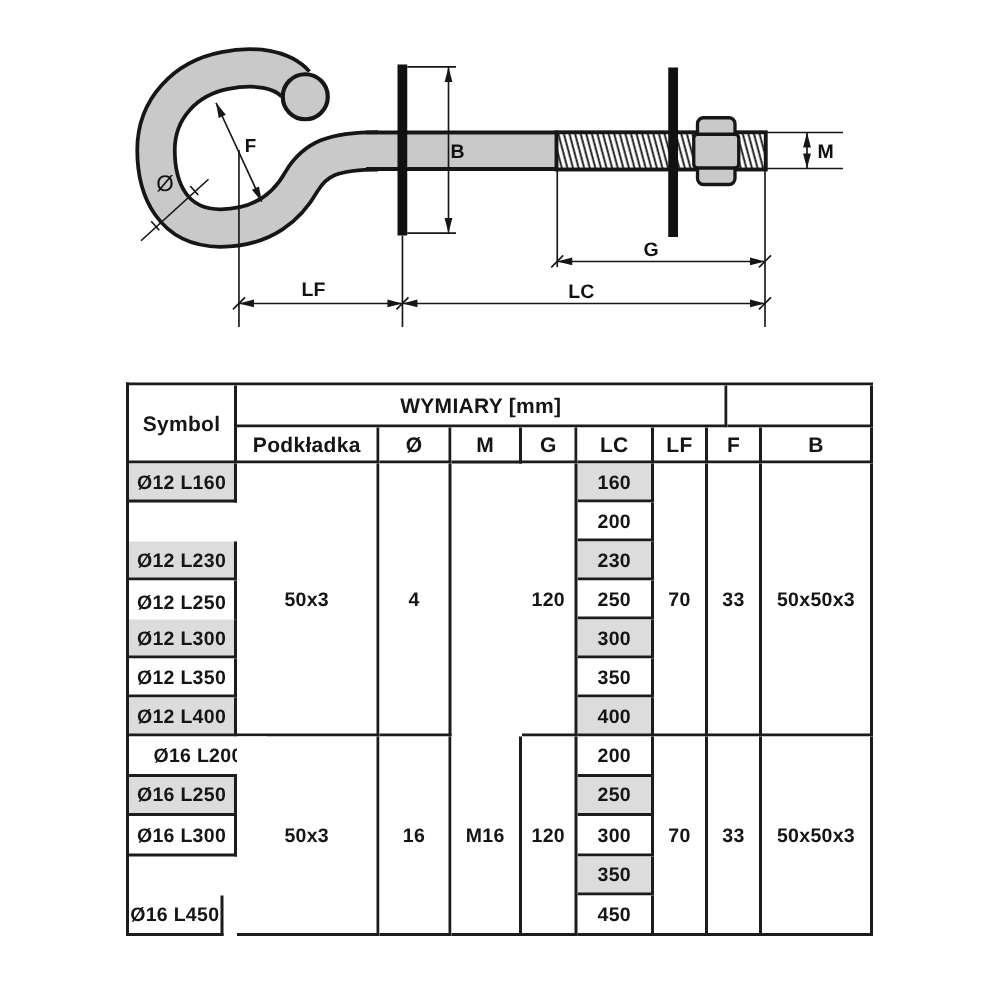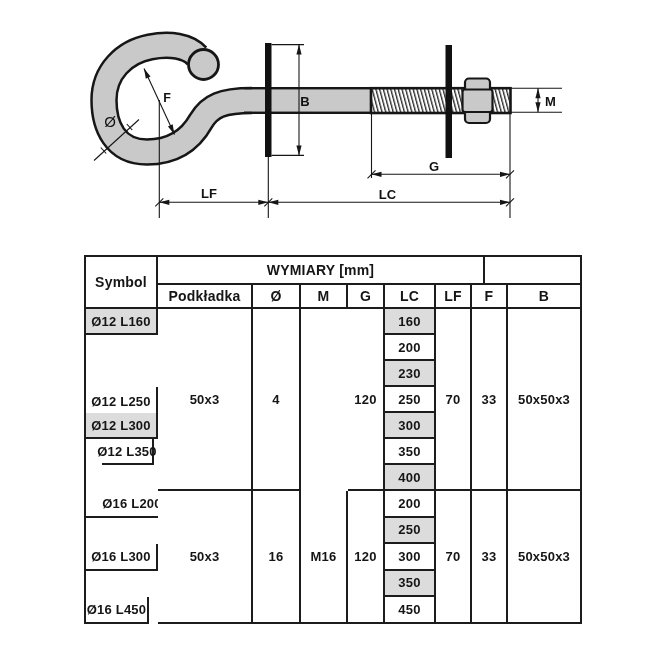--- a/index.html
+++ b/index.html
@@ -113,40 +113,43 @@
     <div class="cell head" style="left:72px;top:28px;width:95px;height:24px">Podkładka</div>
     <div class="cell head" style="left:167px;top:28px;width:48px;height:24px">Ø</div>
     <div class="cell head" style="left:215px;top:28px;width:47px;height:24px">M</div>
     <div class="cell head" style="left:262px;top:28px;width:37px;height:24px">G</div>
     <div class="cell head" style="left:299px;top:28px;width:51px;height:24px">LC</div>
     <div class="cell head" style="left:350px;top:28px;width:36px;height:24px">LF</div>
     <div class="cell head" style="left:386px;top:28px;width:36px;height:24px">F</div>
     <div class="cell head" style="left:422px;top:28px;width:74px;height:24px">B</div>
 
     <div class="cell shaded" style="left:0;top:52px;width:72px;height:26px">Ø12 L160</div>
+    <div class="cell shaded" style="left:0;top:104px;width:72px;height:26px">Ø12 L230</div>
     <div class="cell" style="left:0;top:130px;width:72px;height:30px">Ø12 L250</div>
     <div class="cell shaded" style="left:0;top:156px;width:72px;height:26px">Ø12 L300</div>
-    <div class="cell" style="left:16px;top:182px;width:52px;height:26px">Ø12 L350</div>
+    <div class="cell" style="left:0;top:182px;width:72px;height:26px">Ø12 L350</div>
+    <div class="cell shaded" style="left:0;top:208px;width:72px;height:26px">Ø12 L400</div>
 
     <div class="cell shaded" style="left:299px;top:52px;width:51px;height:26px">160</div>
     <div class="cell" style="left:299px;top:78px;width:51px;height:26px">200</div>
     <div class="cell shaded" style="left:299px;top:104px;width:51px;height:26px">230</div>
     <div class="cell" style="left:299px;top:130px;width:51px;height:26px">250</div>
     <div class="cell shaded" style="left:299px;top:156px;width:51px;height:26px">300</div>
     <div class="cell" style="left:299px;top:182px;width:51px;height:26px">350</div>
     <div class="cell shaded" style="left:299px;top:208px;width:51px;height:26px">400</div>
 
     <div class="cell" style="left:72px;top:52px;width:95px;height:182px">50x3</div>
     <div class="cell" style="left:167px;top:52px;width:48px;height:182px">4</div>
     <div class="cell" style="left:262px;top:52px;width:37px;height:182px">120</div>
     <div class="cell" style="left:350px;top:52px;width:36px;height:182px">70</div>
     <div class="cell" style="left:386px;top:52px;width:36px;height:182px">33</div>
     <div class="cell" style="left:422px;top:52px;width:74px;height:182px">50x50x3</div>
 
     <div class="cell" style="left:0;top:234px;width:94px;height:26.5px">Ø16 L200</div>
+    <div class="cell shaded" style="left:0;top:260.5px;width:72px;height:26.5px">Ø16 L250</div>
     <div class="cell" style="left:0;top:287px;width:72px;height:26.5px">Ø16 L300</div>
     <div class="cell" style="left:0;top:340px;width:63px;height:26.5px">Ø16 L450</div>
 
     <div class="cell" style="left:299px;top:234px;width:51px;height:26.5px">200</div>
     <div class="cell shaded" style="left:299px;top:260.5px;width:51px;height:26.5px">250</div>
     <div class="cell" style="left:299px;top:287px;width:51px;height:26.5px">300</div>
     <div class="cell shaded" style="left:299px;top:313.5px;width:51px;height:26.5px">350</div>
     <div class="cell" style="left:299px;top:340px;width:51px;height:26.5px">450</div>
 
     <div class="cell" style="left:72px;top:234px;width:95px;height:132.5px">50x3</div>

